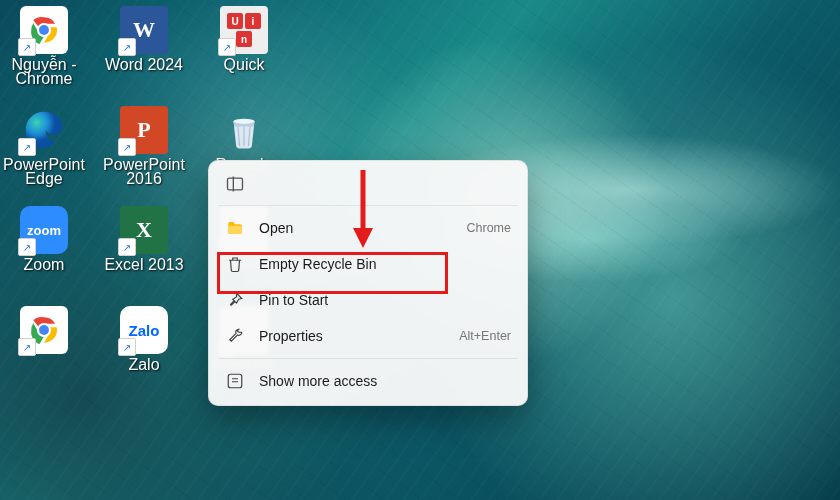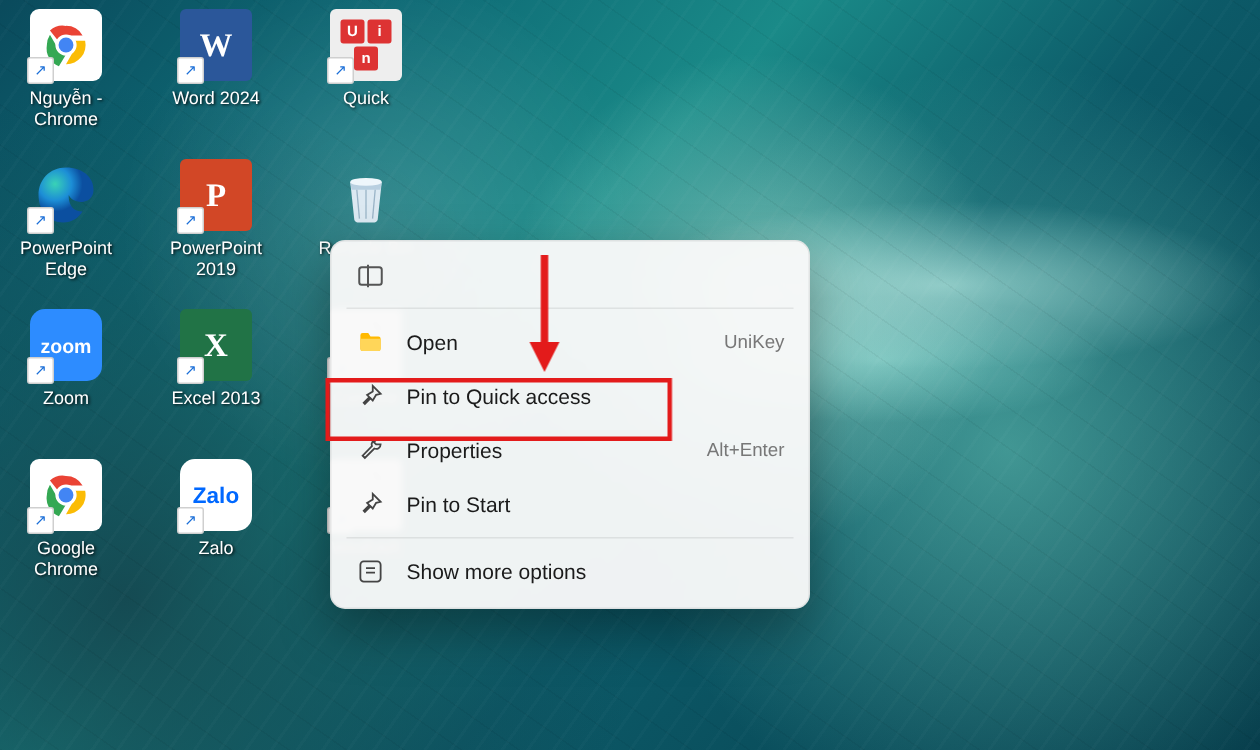--- a/index.html
+++ b/index.html
@@ -24,24 +24,24 @@
     background:
       repeating-linear-gradient(125deg, rgba(255,255,255,0.04) 0 2px, transparent 2px 14px),
       repeating-linear-gradient(35deg, rgba(0,0,0,0.08) 0 1px, transparent 1px 22px);
     opacity:.5;
   }
   
   .icons{position:absolute;left:0;top:0;display:flex;flex-direction:column;flex-wrap:wrap;height:500px;width:300px;z-index:2;}
   .dicon{width:88px;height:100px;display:flex;flex-direction:column;align-items:center;justify-content:flex-start;padding-top:6px;box-sizing:border-box;cursor:default;}
   .dicon .tile{width:48px;height:48px;position:relative;display:flex;align-items:center;justify-content:center;border-radius:6px;}
   .dicon .shortcut{position:absolute;left:-2px;bottom:-2px;width:16px;height:16px;background:#fff;border:1px solid #cfcfcf;border-radius:2px;display:flex;align-items:center;justify-content:center;font-size:10px;color:#1b6fd8;}
-  .dicon .lbl{margin-top:4px;color:#fff;font-size:12px;text-align:center;line-height:14px;text-shadow:1px 1px 2px rgba(0,0,0,.9);max-width:84px;word-wrap:break-word;}
+  .dicon .lbl{margin-top:4px;color:#fff;font-size:16px;text-align:center;line-height:14px;text-shadow:1px 1px 2px rgba(0,0,0,.9);max-width:84px;word-wrap:break-word;}
   
   .context{
-    position:absolute;left:220px;top:160px;width:320px;
+    position:absolute;left:208px;top:160px;width:320px;
     background:rgba(249,249,249,0.96);
     border:1px solid rgba(0,0,0,0.08);
     border-radius:10px;
     box-shadow:0 14px 34px rgba(0,0,0,0.35);
     padding:6px;box-sizing:border-box;
     z-index:5;
     font-size:14px;color:#1b1b1b;
     backdrop-filter:blur(2px);
   }
   .ctx-top{height:34px;display:flex;align-items:center;padding:0 10px;}
@@ -104,37 +104,36 @@
         <svg width="34" height="34" viewBox="0 0 48 48">
             <circle cx="24" cy="24" r="22" fill="#fff"></circle>
             <path fill="#ea4335" d="M24 6a18 18 0 0 1 15.6 9H24a9 9 0 0 0-7.8 4.5L8.9 10.3A17.9 17.9 0 0 1 24 6z"></path>
             <path fill="#34a853" d="M6 24a18 18 0 0 1 2.9-9.7L18 30a9 9 0 0 0 6 3l-6.7 11A18 18 0 0 1 6 24z"></path>
             <path fill="#fbbc05" d="M24 42l6.8-11.8A9 9 0 0 0 33 24a8.9 8.9 0 0 0-1-4h10a18 18 0 0 1-18 22z"></path>
             <circle cx="24" cy="24" r="7" fill="#4285f4"></circle>
             <circle cx="24" cy="24" r="9" fill="none" stroke="#fff" stroke-width="2"></circle>
           </svg>
         <span class="shortcut">↗</span>
       </div>
-      <div class="lbl">Google Chrome</div>
     </div>
     <div class="dicon"></div>
 
     <div class="dicon">
       <div class="tile" style="background:#2b579a;border-radius:4px">
         <span style="color:#fff;font-weight:700;font-size:22px;font-family:Georgia,serif">W</span>
         <span class="shortcut">↗</span>
       </div>
       <div class="lbl">Word 2024</div>
     </div>
     <div class="dicon">
       <div class="tile" style="background:#d24726;border-radius:4px">
         <span style="color:#fff;font-weight:700;font-size:22px;font-family:Georgia,serif">P</span>
         <span class="shortcut">↗</span>
       </div>
-      <div class="lbl">PowerPoint 2019</div>
+      <div class="lbl">PowerPoint 2016</div>
     </div>
     <div class="dicon">
       <div class="tile" style="background:#217346;border-radius:4px">
         <span style="color:#fff;font-weight:700;font-size:22px;font-family:Georgia,serif">X</span>
         <span class="shortcut">↗</span>
       </div>
       <div class="lbl">Excel 2013</div>
     </div>
     <div class="dicon">
       <div class="tile" style="background:#fff;border-radius:10px">
@@ -197,62 +196,63 @@
     <div class="ctx-sep"></div>
 
     <div class="mitem">
       <span class="micon">
         <svg width="18" height="18" viewBox="0 0 24 24">
             <path fill="#ffb900" d="M3 6a2 2 0 0 1 2-2h5l2 3h7a2 2 0 0 1 2 2v9a2 2 0 0 1-2 2H5a2 2 0 0 1-2-2z"></path>
             <path fill="#ffd659" d="M3 9h18v9a2 2 0 0 1-2 2H5a2 2 0 0 1-2-2z"></path>
           </svg>
       </span>
       <span class="mlabel">Open</span>
-      <span class="mshort">UniKey</span>
+      <span class="mshort">Chrome</span>
+    </div>
+
+    <div class="mitem">
+      <span class="micon">
+        <svg width="18" height="18" viewBox="0 0 24 24" fill="none" stroke="#444" stroke-width="1.6">
+            <path d="M4 7h16M9 7V4h6v3M6 7l1 13a2 2 0 0 0 2 2h6a2 2 0 0 0 2-2l1-13"></path>
+          </svg>
+      </span>
+      <span class="mlabel">Empty Recycle Bin</span>
+      <span class="mshort"></span>
     </div>
 
 
     <div class="mitem">
       <span class="micon">
         <svg width="18" height="18" viewBox="0 0 24 24" fill="none" stroke="#444" stroke-width="1.6">
             <path d="M14 3l7 7-4 1-3 5-2-2-5 5-1-1 5-5-2-2 5-3z"></path>
           </svg>
       </span>
-      <span class="mlabel">Pin to Quick access</span>
+      <span class="mlabel">Pin to Start</span>
     </div>
 
     <div class="mitem">
       <span class="micon">
         <svg width="18" height="18" viewBox="0 0 24 24" fill="none" stroke="#444" stroke-width="1.6">
             <path d="M21 7a4 4 0 0 1-5.6 3.7L7 19l-2-2 8.3-8.4A4 4 0 0 1 17 3l-2 2 2 2z"></path>
           </svg>
       </span>
       <span class="mlabel">Properties</span>
       <span class="mshort">Alt+Enter</span>
     </div>
 
-    <div class="mitem">
-      <span class="micon">
-        <svg width="18" height="18" viewBox="0 0 24 24" fill="none" stroke="#444" stroke-width="1.6">
-            <path d="M14 3l7 7-4 1-3 5-2-2-5 5-1-1 5-5-2-2 5-3z"></path>
-          </svg>
-      </span>
-      <span class="mlabel">Pin to Start</span>
-    </div>
-
     <div class="ctx-sep"></div>
 
     <div class="mitem">
       <span class="micon">
         <svg width="18" height="18" viewBox="0 0 24 24" fill="none" stroke="#444" stroke-width="1.6">
             <rect x="3" y="3" width="18" height="18" rx="3"></rect>
             <path d="M8 9h8M8 13h8"></path>
           </svg>
       </span>
-      <span class="mlabel">Show more options</span>
+      <span class="mlabel">Show more access</span>
     </div>
   </div>
 
   <div class="annot-box" style="left:217px;top:252px;width:225px;height:36px"></div>
 
   <svg class="annot-arrow" style="left:349px;top:168px" width="28" height="82" viewBox="0 0 28 82">
     <line x1="14" y1="2" x2="14" y2="66" stroke="#e31b1b" stroke-width="5"></line>
     <path d="M4 60 L14 80 L24 60 Z" fill="#e31b1b"></path>
   </svg>
 

